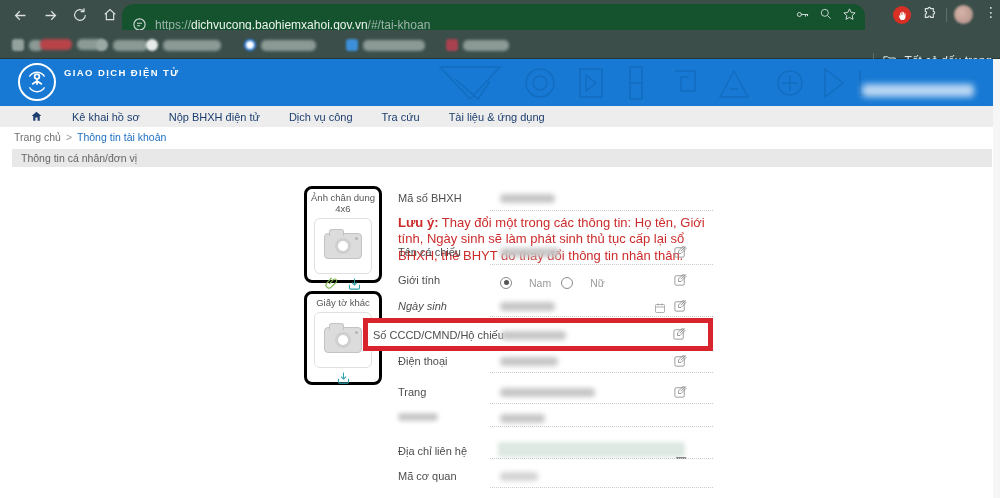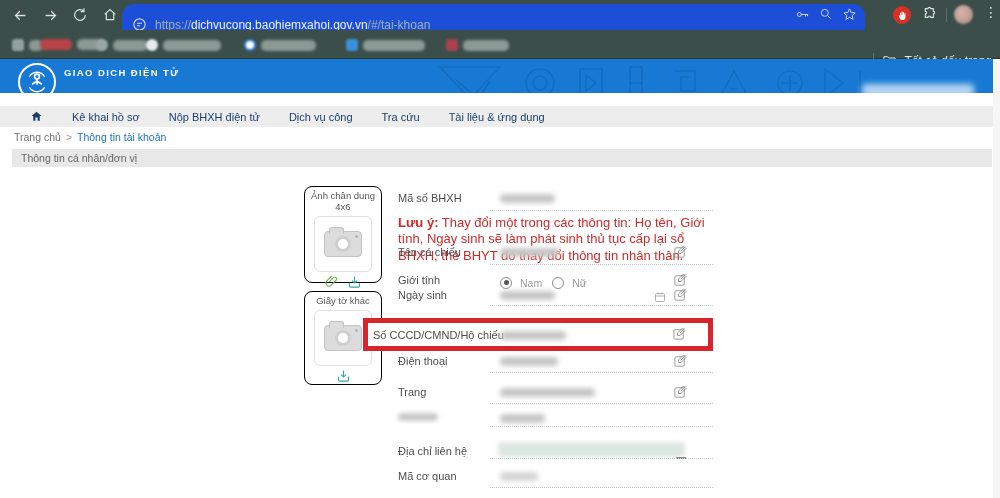--- a/index.html
+++ b/index.html
@@ -6,21 +6,21 @@
   html,body { width:1000px; height:498px; overflow:hidden;
     font-family:"Liberation Sans","DejaVu Sans",sans-serif; background:#fff; }
 
   
   .toolbar { position:absolute; top:0; left:0; width:1000px; height:30px;
     background:#3b4e4a; display:flex; align-items:center; }
   .tbtn { width:24px; height:24px; display:flex; align-items:center; justify-content:center;
     border-radius:50%; flex:0 0 auto; }
   .tbtn svg { stroke:#d9e0de; fill:none; stroke-width:1.8; }
   .omnibox { position:absolute; left:122px; top:4px; width:743px; height:41px;
-    background:#1d4ed8; border-radius:12px; display:flex; align-items:center;
+    background:#14532d; border-radius:12px; display:flex; align-items:center;
     padding:0 10px; color:#9fb3ae; font-size:12px; }
   .omnibox .urlsec { color:#9fb3ae; }
   .omnibox .urldom { color:#eef3f1; }
   .omnibox .urlpath { color:#9fb3ae; }
   .obx-icons { position:absolute; right:8px; top:0; height:23px; display:flex; align-items:center; gap:9px; }
   .obx-icons svg { stroke:#cfd8d5; fill:none; stroke-width:1.6; }
   .ext-red { position:absolute; left:893px; top:6px; width:18px; height:18px; border-radius:50%;
     background:#d93025; display:flex; align-items:center; justify-content:center; }
   .puzzle { position:absolute; left:922px; top:6px; }
   .tb-sep { position:absolute; left:946px; top:8px; width:1px; height:14px; background:#5c6f6a; }
@@ -33,21 +33,21 @@
   .bm { display:flex; align-items:center; gap:5px; position:absolute; top:9px; }
   .bm .pill { height:11px; border-radius:5px; background:#8b9a95; filter:blur(1.5px); }
   .bm .fav { width:12px; height:12px; border-radius:3px; filter:blur(1px); }
   .bm .fav.round { border-radius:50%; }
   .bm-right { position:absolute; right:8px; top:16px; height:29px; display:flex; align-items:center; gap:8px;
     color:#e3e9e7; font-size:12px; }
   .bm-right .vsep { width:1px; height:15px; background:#5c6f6a; }
   .bm-right svg { stroke:#dfe5e3; fill:none; stroke-width:1.6; }
 
   
-  .site-header { position:absolute; top:59px; left:0; width:1000px; height:34px;
+  .site-header { position:absolute; top:59px; left:0; width:1000px; height:47px;
     background:#1779d3; overflow:hidden; }
   .pattern { position:absolute; left:430px; top:0; opacity:.55; }
   .pattern * { stroke:#0f63b1; fill:none; stroke-width:1.5; }
   .logo { position:absolute; left:18px; top:4px; width:38px; height:38px; border:2px solid #fff;
     border-radius:50%; display:flex; align-items:center; justify-content:center; }
   .hdr-text { position:absolute; left:64px; top:8px; color:#fff; }
   .hdr-tag { font-size:9.5px; font-weight:bold; letter-spacing:1.4px; }
   .hdr-title { font-size:15.5px; font-weight:bold; margin-top:3px; letter-spacing:.4px; }
   .user-blur { position:absolute; left:862px; top:25px; width:112px; height:13px; border-radius:4px;
     background:#b9d6f3; filter:blur(3px); }
@@ -63,21 +63,21 @@
   .breadcrumb .home { color:#6f6f6f; }
   .breadcrumb .sep { color:#9a9a9a; }
   .breadcrumb .cur { color:#1d6fc0; }
 
   .section-bar { position:absolute; top:149px; left:12px; width:980px; height:18px; background:#e8e8e8;
     font-size:10.5px; color:#666; line-height:18px; padding-left:9px; }
 
   .scrollstrip { position:absolute; top:59px; right:0; width:7px; height:439px; background:#f6f6f6; }
 
   
-  .upbox { position:absolute; width:78px; border:1px solid #000000; border-radius:8px; background:#fff;
+  .upbox { position:absolute; width:78px; border:3px solid #000000; border-radius:8px; background:#fff;
     text-align:center; }
   .upbox .uplabel { font-size:9.5px; color:#555; margin-top:3px; }
   .camframe { width:58px; height:56px; border:1px solid #e0e0e0; border-radius:6px; margin:4px auto 2px;
     display:flex; align-items:center; justify-content:center; }
   .cam { position:relative; width:38px; height:26px; background:#dcdcdc; border:1px solid #c3c3c3;
     border-radius:4px; }
   .cam:before { content:""; position:absolute; top:-5px; left:4px; width:13px; height:6px;
     background:#dcdcdc; border:1px solid #c3c3c3; border-bottom:none; border-radius:3px 3px 0 0; }
   .lens { position:absolute; left:10px; top:4px; width:16px; height:16px; border-radius:50%;
     background:#fff; border:3px solid #cfcfcf; }
@@ -95,21 +95,21 @@
   .editbtn svg { stroke:#8f8f8f; fill:none; stroke-width:1.4; }
   .calbtn { position:absolute; left:256px; top:0px; width:12px; height:12px; }
   .calbtn svg { stroke:#8f8f8f; fill:none; stroke-width:1.4; }
   .note { position:absolute; left:398px; top:215px; width:318px; font-size:13px; line-height:1.25;
     color:#cc2b2b; }
   .note b { font-weight:bold; }
   .radio { width:12px; height:12px; border:1.5px solid #8b8b8b; border-radius:50%; display:inline-block;
     position:relative; vertical-align:middle; }
   .radio.sel:after { content:""; position:absolute; left:2.5px; top:2.5px; width:5px; height:5px;
     border-radius:50%; background:#555; }
-  .radlbl { font-size:10.5px; color:#9b9b9b; vertical-align:middle; margin:0 10px 0 8px; }
+  .radlbl { font-size:10.5px; color:#9b9b9b; vertical-align:middle; margin:0 10px 0 17px; }
   .redbox { position:absolute; left:363px; top:318px; width:350px; height:33px;
     border:5px solid #d8242c; background:#fff; }
   .redbox .flabel { left:5px; top:6px; }
   .redbox .vblur { left:133px; top:8px; }
   .redbox .editbtn { left:304px; top:3px; }
   .ta-blur { position:absolute; left:100px; top:2px; width:187px; height:15px; border-radius:3px;
     background:#dde8e2; filter:blur(2px); }
   .ta-handle { position:absolute; left:278px; top:12px; width:10px; height:7px;
     border-bottom:2px solid #8a8a8a; }
   .lblur { position:absolute; left:0; top:1px; width:40px; height:8px; border-radius:4px;
@@ -339,21 +339,21 @@
   <span style="position:absolute; left:102px; top:-1px; white-space:nowrap;">
     <span class="radio sel"></span><span class="radlbl">Nam</span><span class="radio"></span><span class="radlbl">Nữ</span>
   </span>
   <span class="editbtn">
     <svg width="15" height="15" viewBox="0 0 24 24">
         <rect x="3" y="6" width="15" height="15" rx="2"></rect>
         <path d="M12.5 11.5L20 4M16.8 3.2l4 4-8 8h-4v-4z"></path>
       </svg></span>
 </div>
 
-<div class="frow" style="top:289px; height:17px;">
+<div class="frow" style="top:300px; height:17px;font-style:italic;">
   <span class="flabel">Ngày sinh</span>
   <span class="vblur" style="width:55px"></span>
   <span class="dotline"></span>
   <span class="calbtn">
     <svg width="12" height="12" viewBox="0 0 24 24">
         <rect x="3" y="5" width="18" height="16" rx="2"></rect>
         <path d="M8 3v4M16 3v4M3 10h18"></path>
       </svg></span>
   <span class="editbtn">
     <svg width="15" height="15" viewBox="0 0 24 24">

